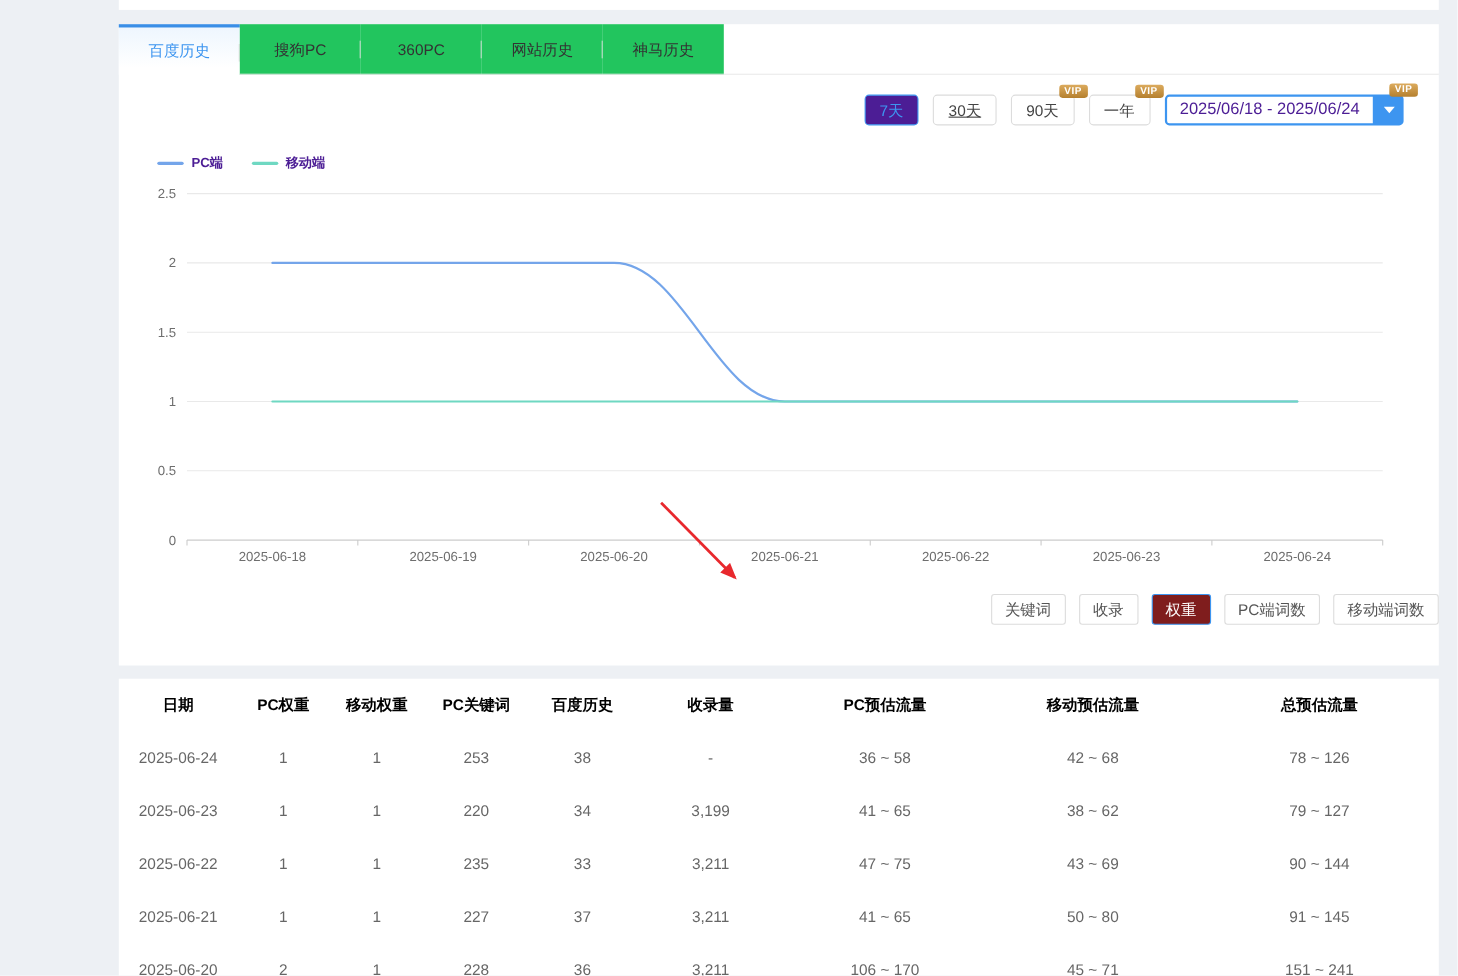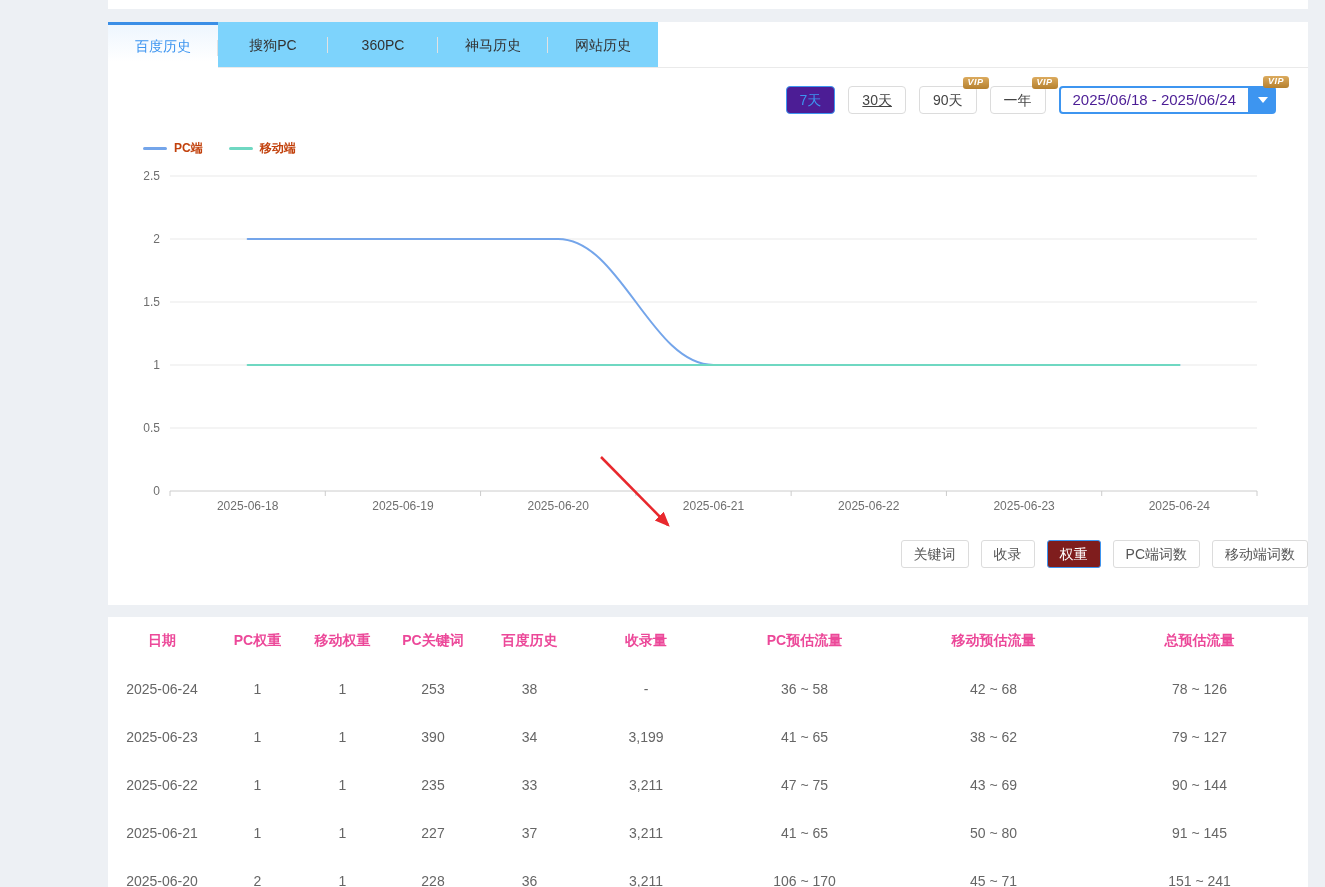--- a/index.html
+++ b/index.html
@@ -10,68 +10,68 @@
     position:relative;
   }
   .top-strip { position:absolute; left:108px; top:0; width:1200px; height:9px; background:#fff; }
   .card { position:absolute; background:#fff; }
   .main-card { left:108px; top:22px; width:1200px; height:583px; }
   .table-card { left:108px; top:617px; width:1200px; height:270px; overflow:hidden; }
 
   
   .tabbar { position:relative; height:46px; display:flex; }
   .tabbar::after { content:""; position:absolute; left:110px; right:0; bottom:0; height:1px; background:#eaeaea; }
-  .tab { position:relative; width:110px; line-height:46px; text-align:center; font-size:14px; color:#333; cursor:pointer; background:#7dd3fc; }
+  .tab { position:relative; width:110px; line-height:46px; text-align:center; font-size:14px; color:#333; cursor:pointer; background:#22c55e; }
   .tab:not(:last-child)::before { content:""; position:absolute; right:0; top:15px; width:1px; height:16px; background:#e2e2e2; }
   .tab.active { border-top:3px solid #3a8ee6; line-height:42px; background:linear-gradient(180deg,#eef6fe,#ffffff 85%); color:#3d95f0; }
 
   
   .controls { position:absolute; top:64px; right:32px; display:flex; gap:13px; align-items:flex-start; }
   .rbtn { position:relative; height:28px; padding:0 13px; border:1px solid #dcdcdc; border-radius:4px; background:#fff; color:#444; font-size:14px; line-height:26px; cursor:pointer; text-align:center; }
   .rbtn.active { border-color:#3d95f0; background:#4c1d95; color:#3d95f0; }
   .rbtn.underlined .lbl { text-decoration:underline; }
-  .vip { position:absolute; top:-10px; right:-13px; background:linear-gradient(180deg,#dcab5e,#b5802e); color:#fff; font-size:9px; font-weight:bold; font-style:italic; padding:1px 5px 2px; border-radius:3px; letter-spacing:.5px; line-height:1; z-index:3; }
+  .vip { position:absolute; top:-10px; right:-13px; background:linear-gradient(180deg,#dcab5e,#b5802e); color:#fff; font-size:9px; font-weight:bold; padding:1px 5px 2px; border-radius:3px; letter-spacing:.5px; line-height:1; z-index:3; }
   .date-picker { position:relative; display:flex; height:28px; cursor:pointer; }
   .dp-value { height:28px; line-height:24px; padding:0 12px; border:2px solid #3d95f0; border-radius:4px 0 0 4px; background:#fff; color:#4c1d95; font-size:15px; }
   .dp-caret { width:26px; height:28px; background:#3d95f0; border-radius:0 4px 4px 0; display:flex; align-items:center; justify-content:center; cursor:pointer; }
   .dp-caret i { display:block; width:0; height:0; border-left:5px solid transparent; border-right:5px solid transparent; border-top:6px solid #fff; }
 
   
   .legend { position:absolute; left:35px; top:118px; display:flex; gap:26px; }
-  .legend-item { display:flex; align-items:center; gap:7px; font-size:12px; font-weight:bold; color:#c2410c; cursor:pointer; }
+  .legend-item { display:flex; align-items:center; gap:7px; font-size:12px; font-weight:bold; color:#4c1d95; cursor:pointer; }
   .legend-marker { width:24px; height:3px; border-radius:2px; }
 
   
   .chart { position:absolute; left:30px; top:140px; }
   .chart text { font-family:"Liberation Sans","DejaVu Sans",sans-serif; }
 
   
   .metric-row { position:absolute; left:0; right:0; top:518px; display:flex; justify-content:flex-end; gap:12px; }
   .mbtn { height:28px; padding:0 12px; border:1px solid #dcdcdc; border-radius:3px; background:#fff; color:#555; font-size:14px; line-height:26px; cursor:pointer; }
   .mbtn.active { background:#7f1d1d; border-color:#3d95f0; color:#fff; }
 
   .arrow-svg { position:absolute; left:480px; top:428px; width:120px; height:112px; pointer-events:none; z-index:5; }
 
   
   .trow { display:grid; grid-template-columns:108px 83px 87px 94px 99px 134px 183px 195px 217px; height:48px; align-items:center; text-align:center; }
-  .thead .cell { font-weight:bold; color:#ec4899; font-size:14px; }
+  .thead .cell { font-weight:bold; color:#000000; font-size:14px; }
   .tbody .cell { color:#666; font-size:14px; }
 </style>
 </head>
 <body style="background: rgb(237, 240, 244);">
 
 <div class="top-strip"></div>
 
 <section class="card main-card">
   <nav class="tabbar" id="tabbar">
       <div class="tab active">百度历史</div>
       <div class="tab">搜狗PC</div>
       <div class="tab">360PC</div>
+      <div class="tab">网站历史</div>
       <div class="tab">神马历史</div>
-      <div class="tab">网站历史</div>
     </nav>
 
   <div class="controls" id="controls">
       <button class="rbtn active"><span class="lbl">7天</span></button>
       <button class="rbtn underlined"><span class="lbl">30天</span></button>
       <button class="rbtn"><span class="lbl">90天</span><span class="vip">VIP</span></button>
       <button class="rbtn"><span class="lbl">一年</span><span class="vip">VIP</span></button>
       <div class="date-picker">
         <span class="dp-value">2025/06/18 - 2025/06/24</span>
         <span class="dp-caret">
@@ -163,21 +163,21 @@
         <div class="cell">38</div>
         <div class="cell">-</div>
         <div class="cell">36 ~ 58</div>
         <div class="cell">42 ~ 68</div>
         <div class="cell">78 ~ 126</div>
       </div>
       <div class="trow tbody">
         <div class="cell">2025-06-23</div>
         <div class="cell">1</div>
         <div class="cell">1</div>
-        <div class="cell">390</div>
+        <div class="cell">220</div>
         <div class="cell">34</div>
         <div class="cell">3,199</div>
         <div class="cell">41 ~ 65</div>
         <div class="cell">38 ~ 62</div>
         <div class="cell">79 ~ 127</div>
       </div>
       <div class="trow tbody">
         <div class="cell">2025-06-22</div>
         <div class="cell">1</div>
         <div class="cell">1</div>

